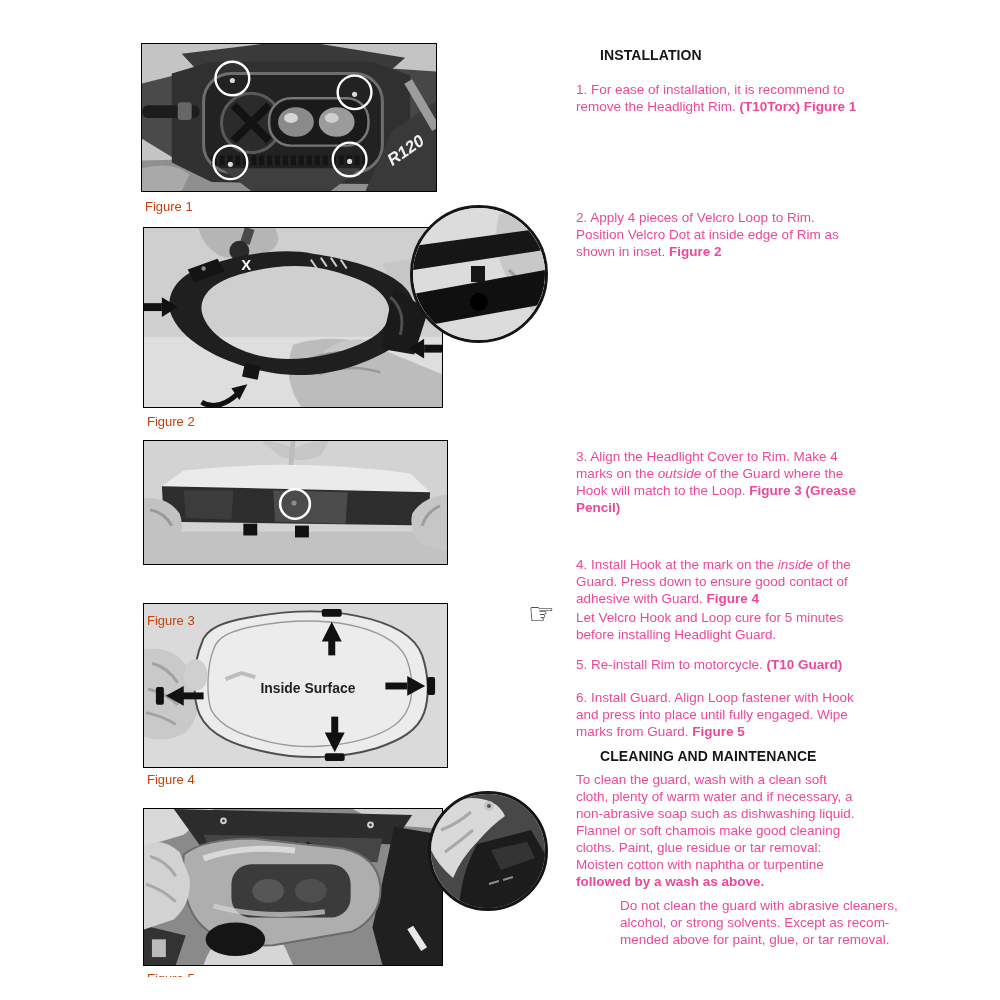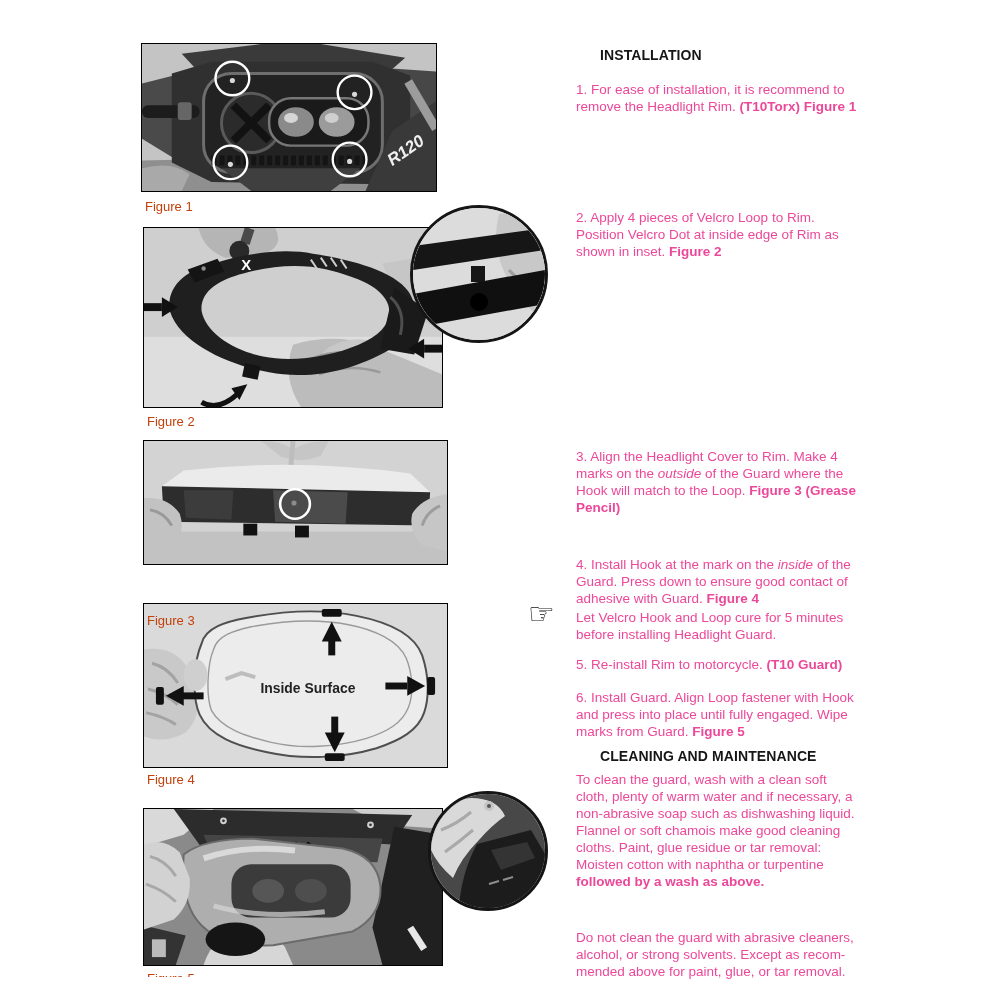--- a/index.html
+++ b/index.html
@@ -254,15 +254,15 @@
 marks from Guard. </span><b>Figure 5</b></div>
 
 <div class="heading" style="top:748px;">CLEANING AND MAINTENANCE</div>
 <div class="body-text" style="top:771px;"><span>To clean the guard, wash with a clean soft
 cloth, plenty of warm water and if necessary, a
 non-abrasive soap such as dishwashing liquid.
 Flannel or soft chamois make good cleaning
 cloths. Paint, glue residue or tar removal:
 Moisten cotton with naphtha or turpentine
 </span><b>followed by a wash as above.</b></div>
-<div class="body-text" style="top:929px;"><span>Do not clean the guard with abrasive cleaners,
+<div class="body-text" style="top:897px;margin-left:44px;"><span>Do not clean the guard with abrasive cleaners,
 alcohol, or strong solvents. Except as recom-
 mended above for paint, glue, or tar removal.</span></div>
 
 </body></html>

